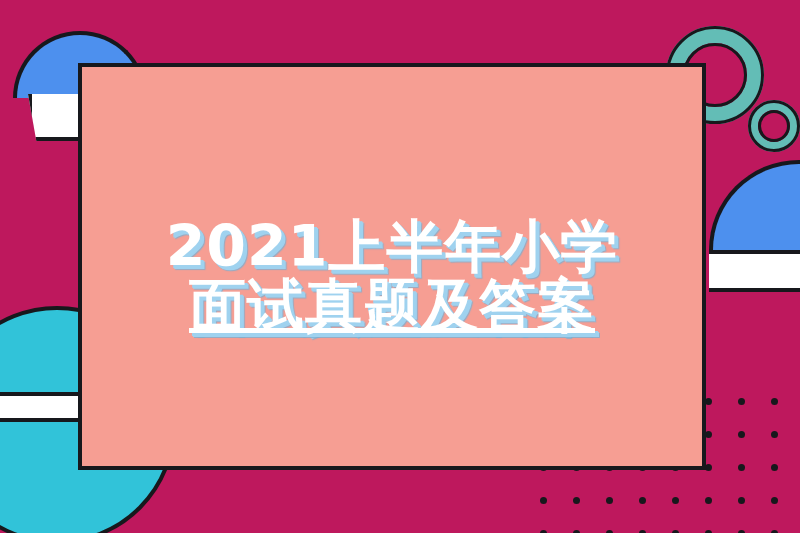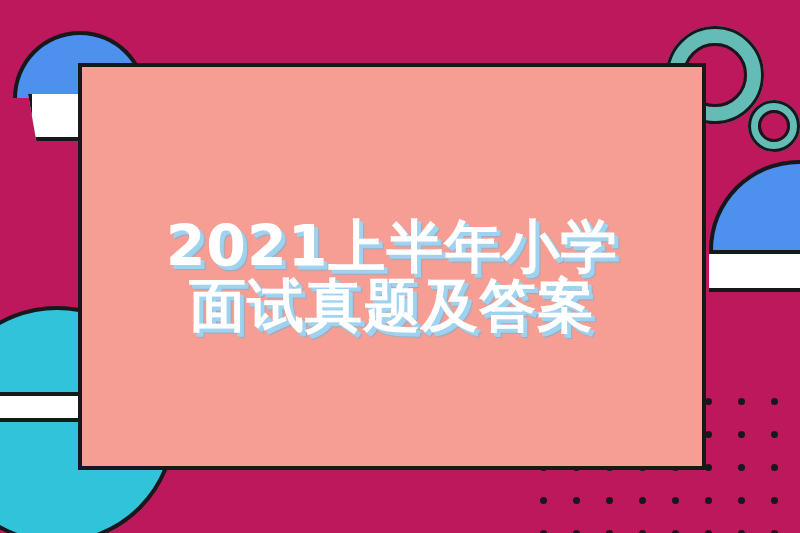--- a/index.html
+++ b/index.html
@@ -214,21 +214,21 @@
     letter-spacing: 1px;
     color: #ffffff;
     text-shadow:
        3px 3px 0 #9fd2ef,
        4px 4px 0 #9fd2ef,
        5px 5px 1px rgba(120,175,210,0.75);
     white-space: nowrap;
     margin: 0 0 3px 0;
     padding: 0;
   }
-  .title-line:last-child { margin-bottom: 0; }
+  .title-line:last-child { margin-bottom: 0; text-decoration: underline; }
 </style>
 </head>
 <body>
 
 <div class="poster">
 
   <div class="layer">
 
     <div class="tl-stem-edge"></div>
     <div class="tl-dome"></div>

